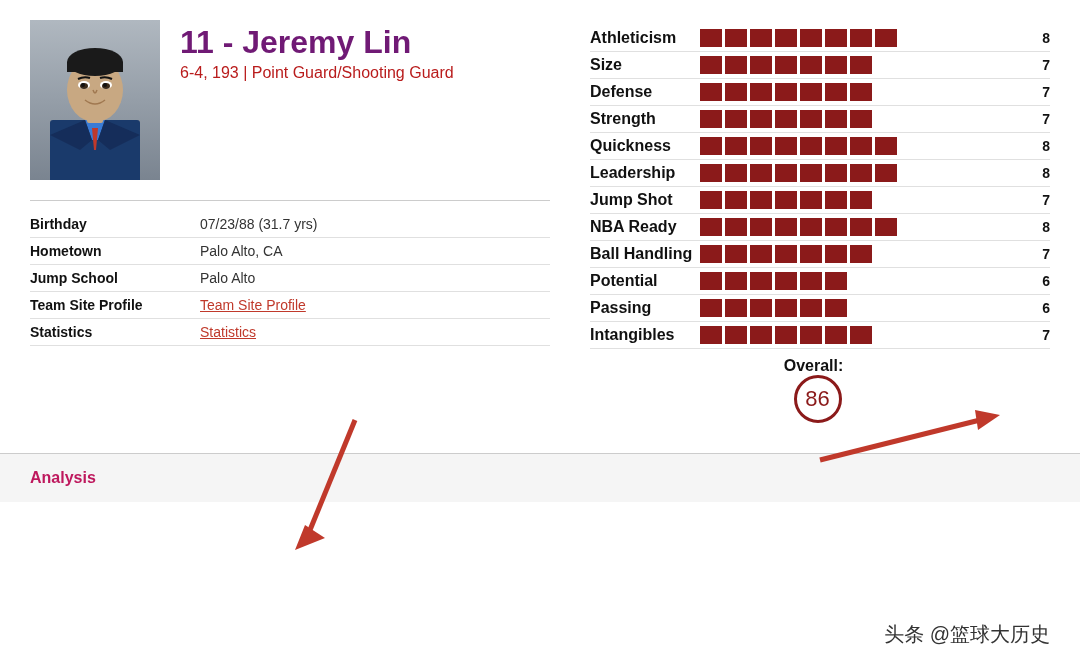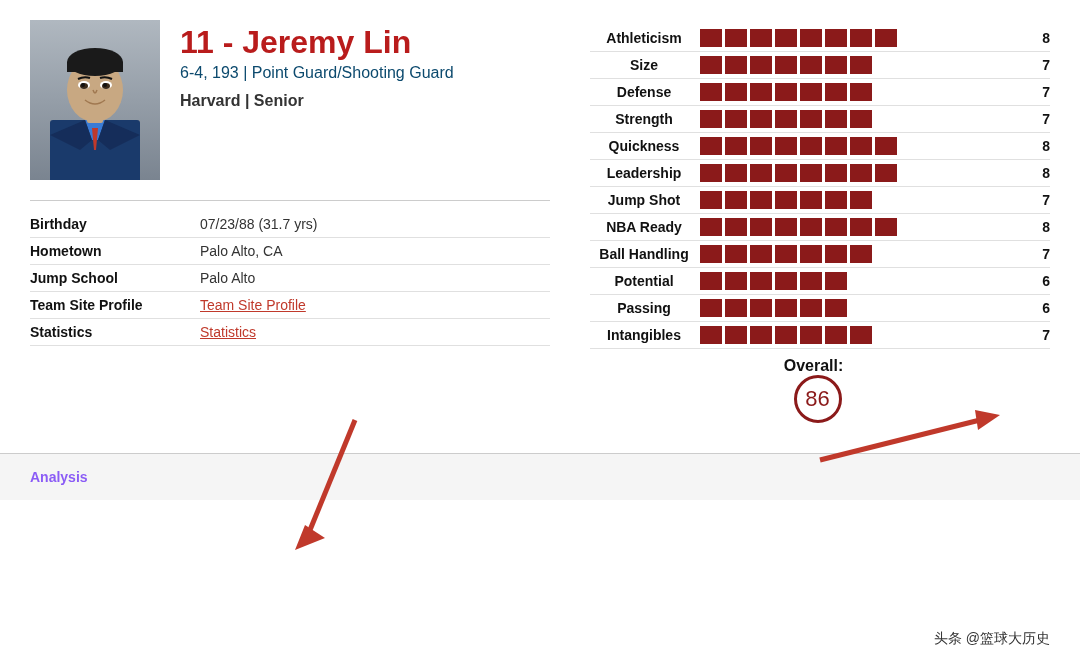--- a/index.html
+++ b/index.html
@@ -42,27 +42,27 @@
     }
 
     
     .player-name {
       padding-top: 5px;
     }
 
     .player-name h1 {
       font-size: 32px;
       font-weight: bold;
-      color: #b91c1c;
+      color: #701a75;
       line-height: 1.1;
     }
 
     .player-name .position {
       font-size: 16px;
-      color: #0c4a6e;
+      color: #b91c1c;
       margin-top: 4px;
       font-weight: normal;
     }
 
     .player-name .school {
       font-size: 16px;
       color: #333;
       margin-top: 10px;
       font-weight: bold;
     }
@@ -106,22 +106,22 @@
 
     .stat-row {
       display: flex;
       align-items: center;
       padding: 4px 0;
       border-bottom: 1px solid #e0e0e0;
     }
 
     .stat-label {
       width: 110px;
-      text-align: center;
-      font-size: 14px;
+      text-align: left;
+      font-size: 16px;
       font-weight: bold;
       color: #111;
       padding-right: 2px;
       flex-shrink: 0;
     }
 
     .stat-bar-container {
       flex: 1;
       display: flex;
       gap: 3px;
@@ -178,23 +178,23 @@
     .bottom-section {
       display: flex;
       align-items: center;
       padding: 15px 30px;
       border-top: 1px solid #ccc;
       background: #f5f5f5;
       margin-top: 10px;
     }
 
     .analysis-label {
-      font-size: 14px;
-      font-weight: bold;
-      color: #8b5cf6;
+      font-size: 16px;
+      font-weight: bold;
+      color: #be185d;
       width: 100px;
       flex-shrink: 0;
     }
 
     .nba-comparison {
       border: 2px solid #c0392b;
       padding: 10px 20px;
       font-size: 15px;
       font-weight: bold;
       color: #111;
@@ -208,21 +208,21 @@
       width: 100%;
       height: 100%;
       pointer-events: none;
     }
 
     
     .watermark {
       position: absolute;
       bottom: 20px;
       right: 30px;
-      font-size: 14px;
+      font-size: 20px;
       color: #333;
     }
   </style>
 </head>
 <body>
 
 <div style="position:relative; width:1080px; min-height:668px; background:#fff;">
 
   <div class="main-container">
 
@@ -267,21 +267,20 @@
             <path d="M55 80 Q65 88 75 80" stroke="#a07850" stroke-width="1.5" fill="none"></path>
 
             <path d="M48 59 Q54 56 60 58" stroke="#111" stroke-width="2" fill="none"></path>
             <path d="M70 58 Q76 56 82 59" stroke="#111" stroke-width="2" fill="none"></path>
           </svg>
         </div>
 
         <div class="player-name">
           <h1>11 - Jeremy Lin</h1>
           <div class="position">6-4, 193 | Point Guard/Shooting Guard</div>
-          <div class="school">Harvard | Senior</div>
         </div>
       </div>
 
       <div class="player-details">
         <div class="detail-row">
           <span class="detail-label">Birthday</span>
           <span class="detail-value">07/23/88 (31.7 yrs)</span>
         </div>
         <div class="detail-row">
           <span class="detail-label">Hometown</span>

